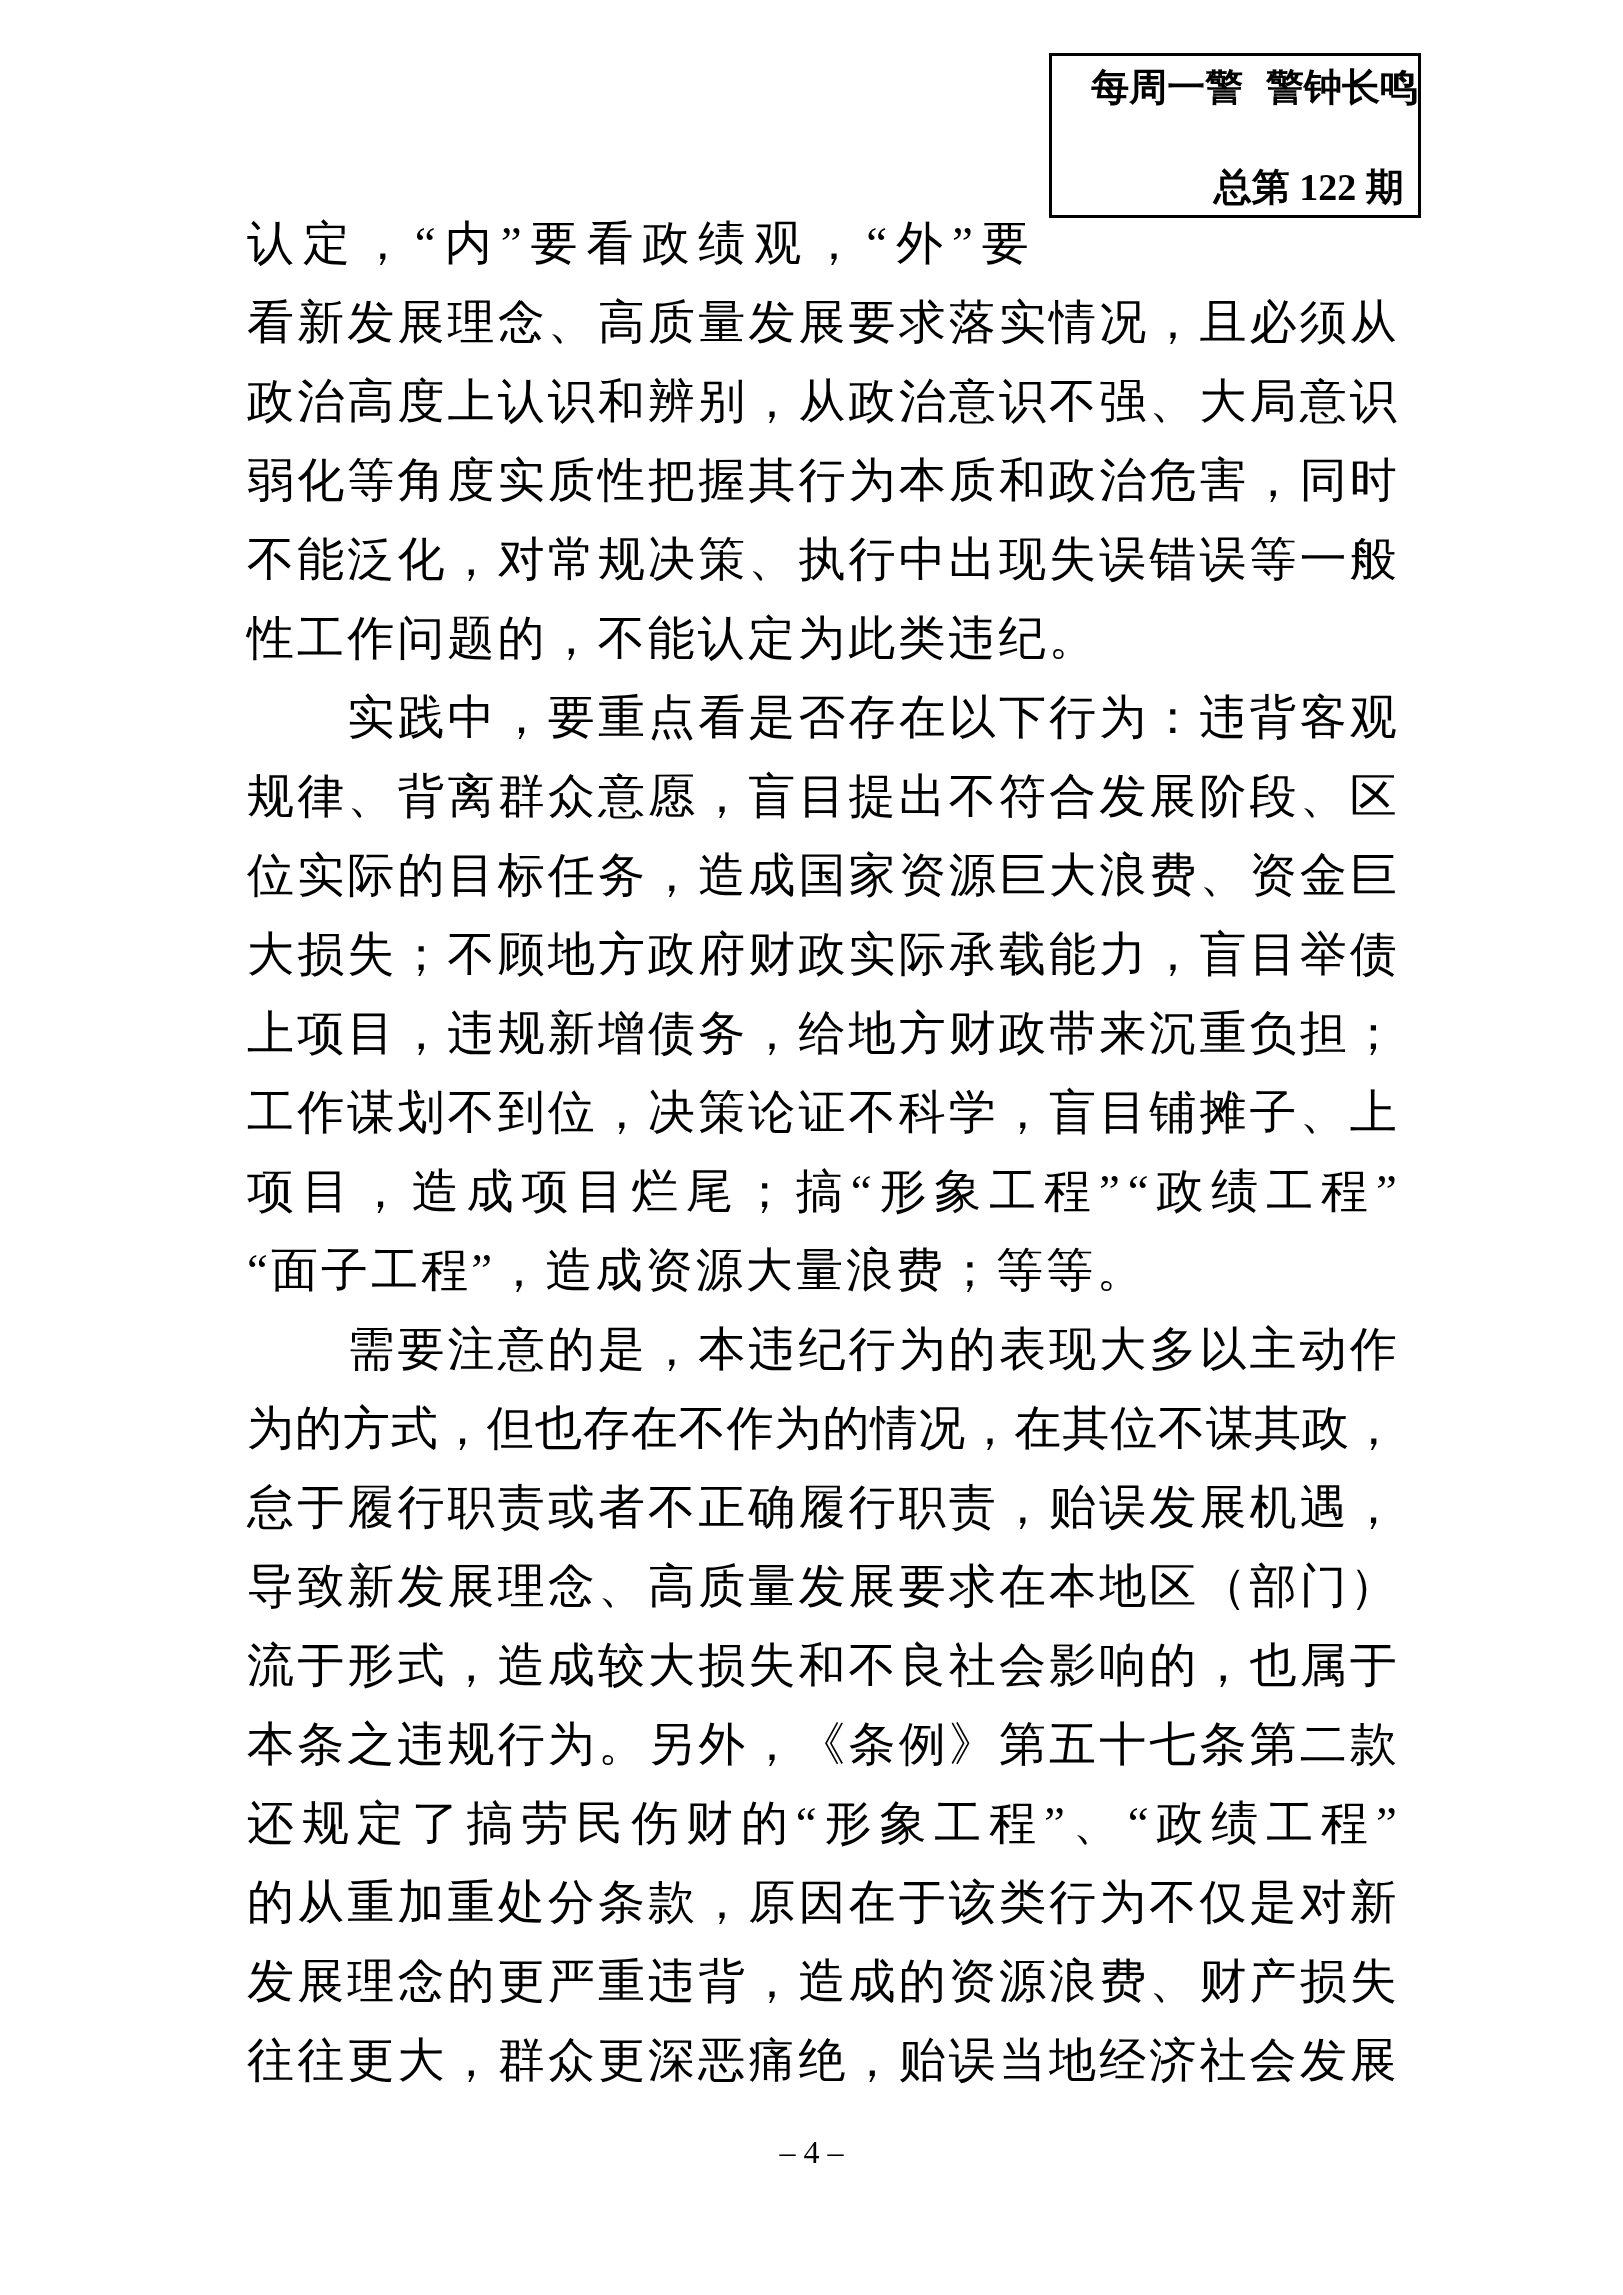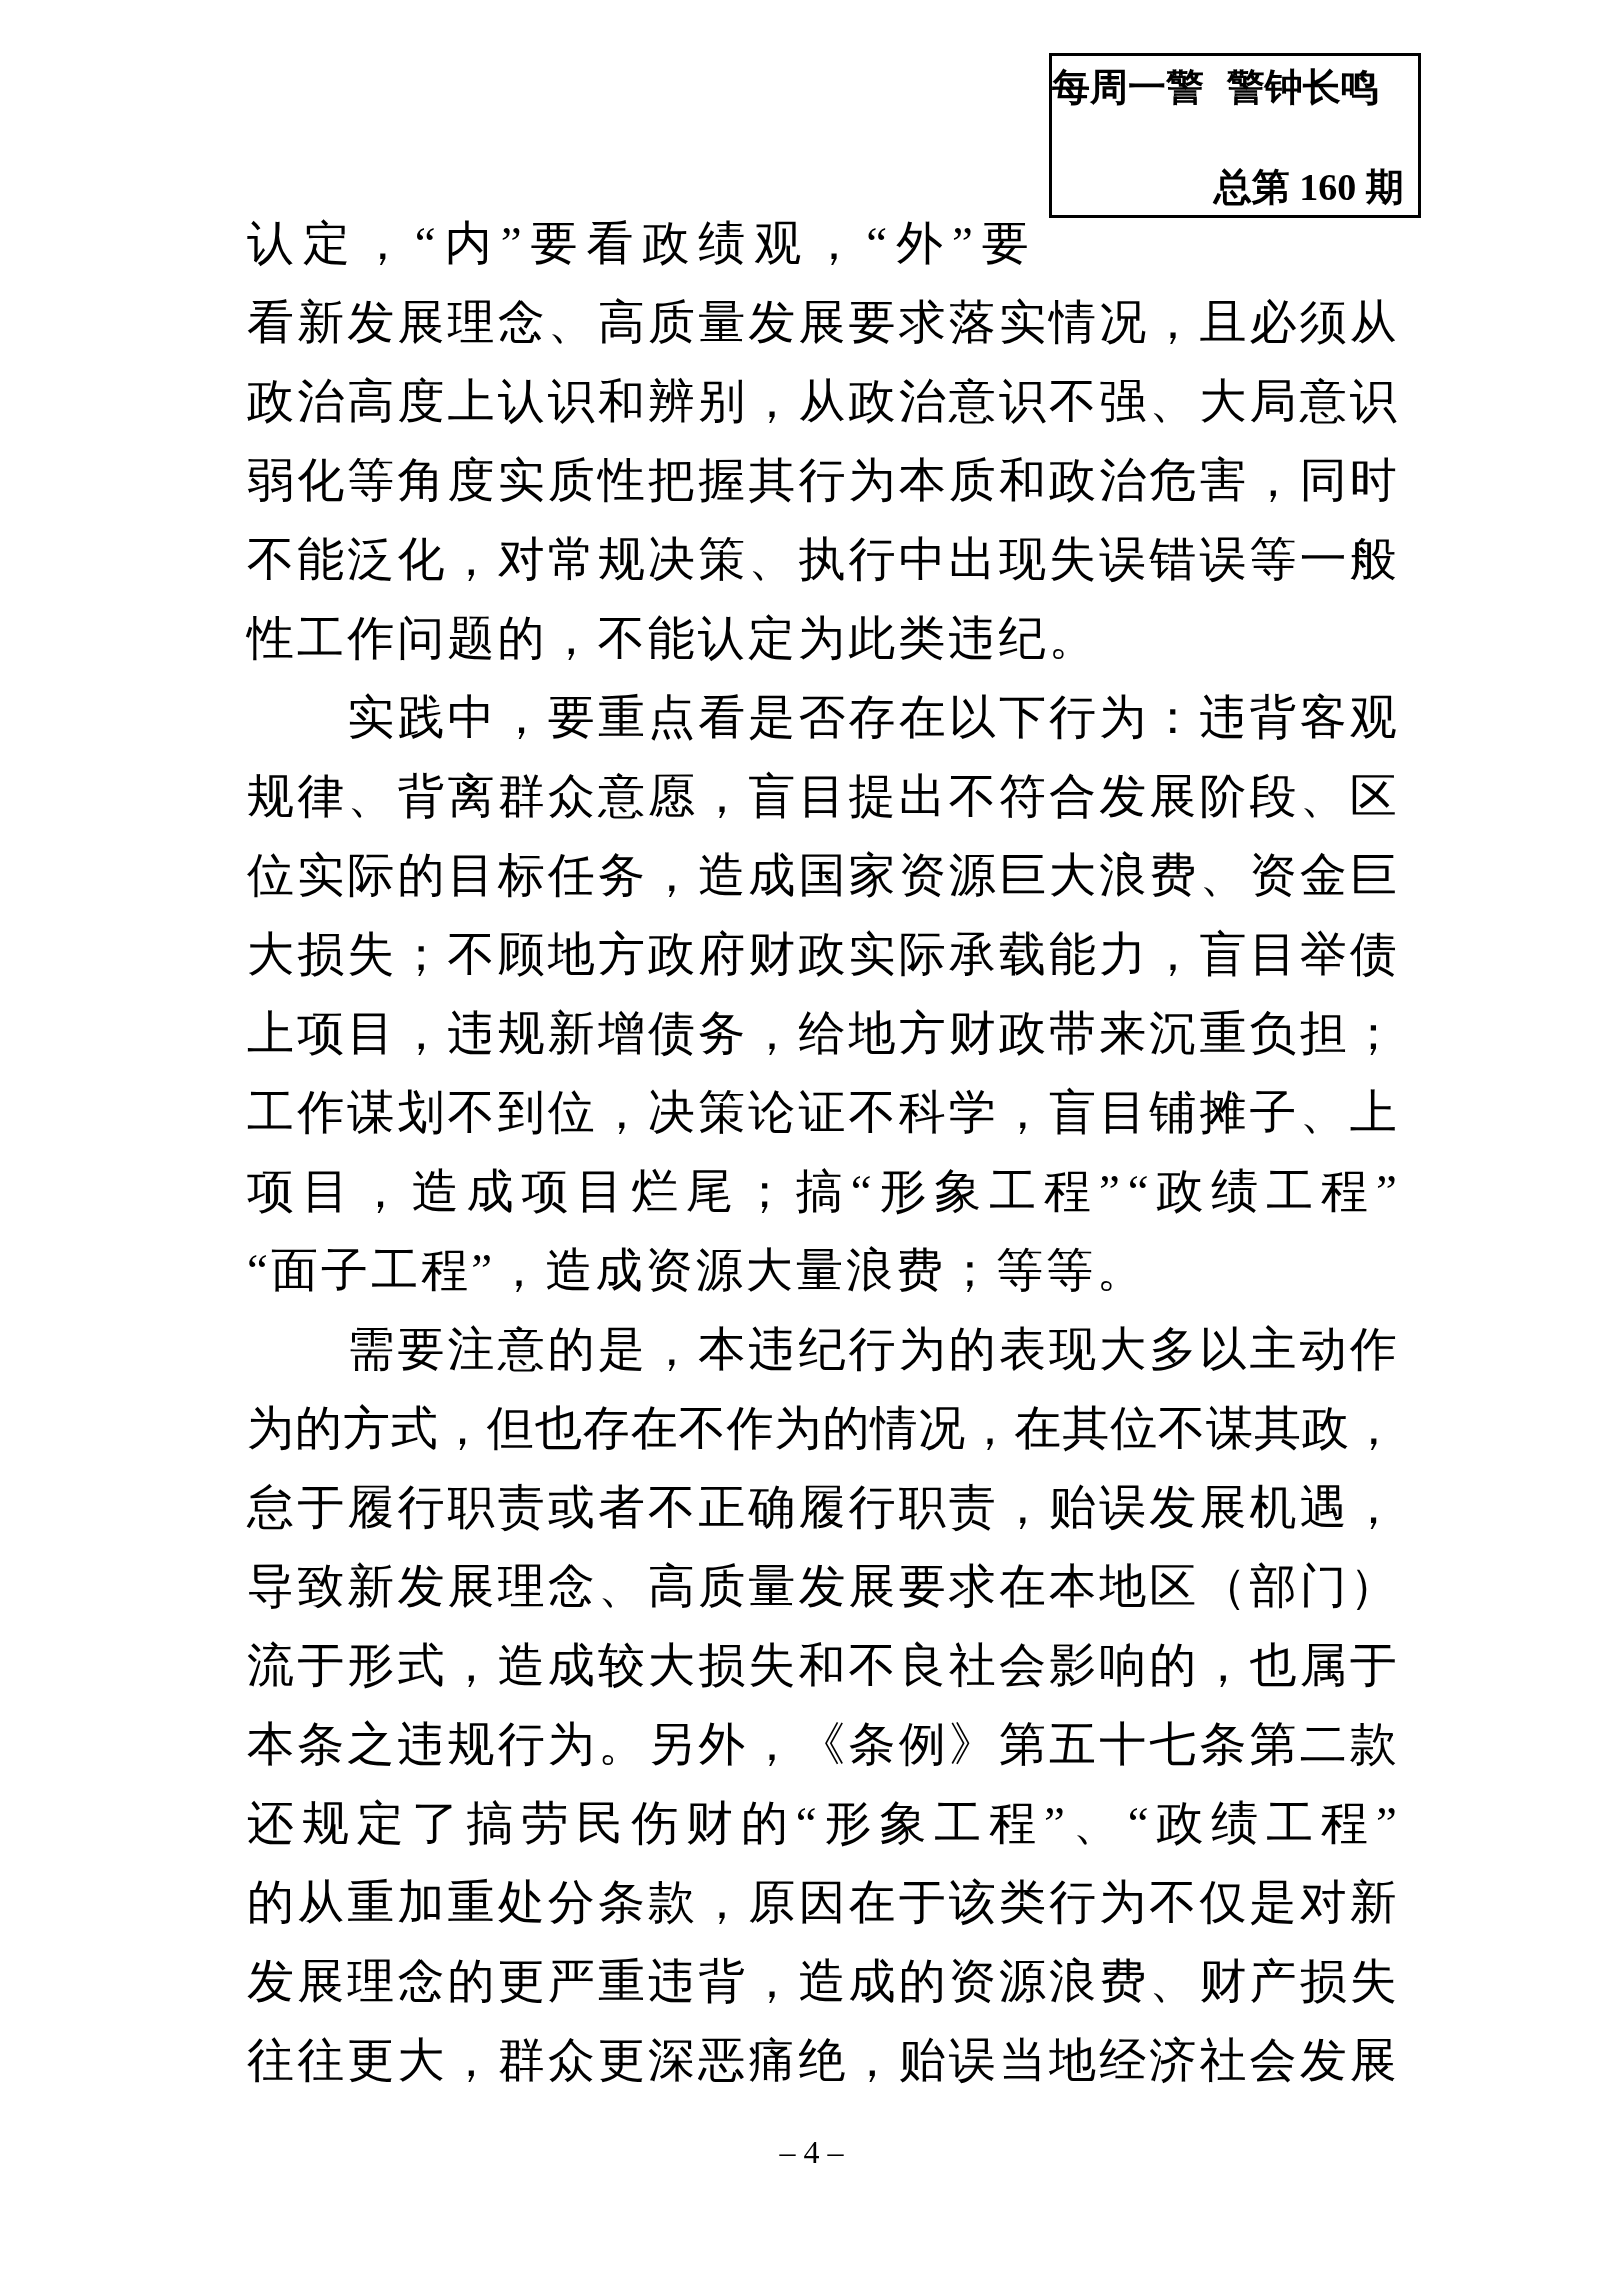--- a/index.html
+++ b/index.html
@@ -25,21 +25,21 @@
     width: 372px;
     height: 165px;
     border: 3.6px solid #000000;
     box-sizing: border-box;
     display: flex;
     flex-direction: column;
     justify-content: space-between;
     padding: 7.2px 0 3.1px 0;
   }
   .hb-title {
-    text-align: left;
+    text-align: right;
     font-size: 38px;
     font-weight: 900;
     line-height: 49px;
     word-spacing: 13.3px;
     white-space: nowrap;
   }
   .hb-line {
     text-align: right;
     padding-right: 14.3px;
     font-size: 38px;
@@ -81,21 +81,21 @@
     line-height: 46px;
   }
 </style>
 </head>
 <body>
 
 <div class="page">
 
   <div class="header-box">
     <div class="hb-title">每周一警 警钟长鸣</div>
-    <div class="hb-line">总第 160 期</div>
+    <div class="hb-line">总第 122 期</div>
   </div>
 
   <div class="body-text">
     <div class="line short"><span>认</span><span>定</span><span>，</span><span>“</span><span>内</span><span>”</span><span>要</span><span>看</span><span>政</span><span>绩</span><span>观</span><span>，</span><span>“</span><span>外</span><span>”</span><span>要</span></div>
     <div class="line"><span>看</span><span>新</span><span>发</span><span>展</span><span>理</span><span>念</span><span>、</span><span>高</span><span>质</span><span>量</span><span>发</span><span>展</span><span>要</span><span>求</span><span>落</span><span>实</span><span>情</span><span>况</span><span>，</span><span>且</span><span>必</span><span>须</span><span>从</span></div>
     <div class="line"><span>政</span><span>治</span><span>高</span><span>度</span><span>上</span><span>认</span><span>识</span><span>和</span><span>辨</span><span>别</span><span>，</span><span>从</span><span>政</span><span>治</span><span>意</span><span>识</span><span>不</span><span>强</span><span>、</span><span>大</span><span>局</span><span>意</span><span>识</span></div>
     <div class="line"><span>弱</span><span>化</span><span>等</span><span>角</span><span>度</span><span>实</span><span>质</span><span>性</span><span>把</span><span>握</span><span>其</span><span>行</span><span>为</span><span>本</span><span>质</span><span>和</span><span>政</span><span>治</span><span>危</span><span>害</span><span>，</span><span>同</span><span>时</span></div>
     <div class="line"><span>不</span><span>能</span><span>泛</span><span>化</span><span>，</span><span>对</span><span>常</span><span>规</span><span>决</span><span>策</span><span>、</span><span>执</span><span>行</span><span>中</span><span>出</span><span>现</span><span>失</span><span>误</span><span>错</span><span>误</span><span>等</span><span>一</span><span>般</span></div>
     <div class="line end"><span>性</span><span>工</span><span>作</span><span>问</span><span>题</span><span>的</span><span>，</span><span>不</span><span>能</span><span>认</span><span>定</span><span>为</span><span>此</span><span>类</span><span>违</span><span>纪</span><span>。</span></div>
     <div class="line"><span>　</span><span>　</span><span>实</span><span>践</span><span>中</span><span>，</span><span>要</span><span>重</span><span>点</span><span>看</span><span>是</span><span>否</span><span>存</span><span>在</span><span>以</span><span>下</span><span>行</span><span>为</span><span>：</span><span>违</span><span>背</span><span>客</span><span>观</span></div>

